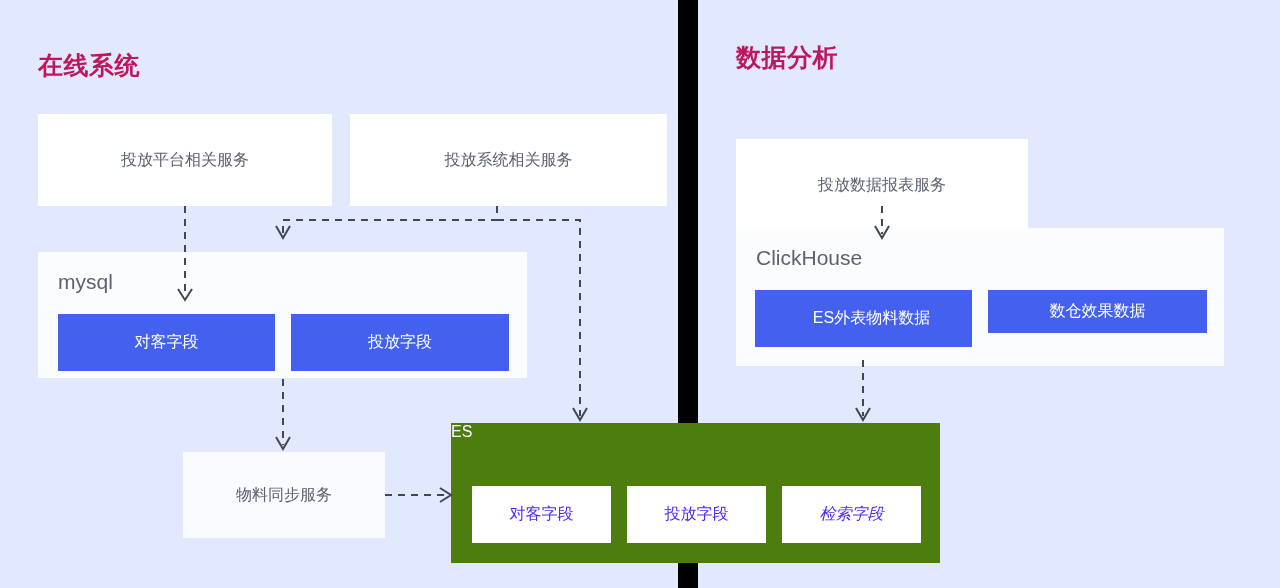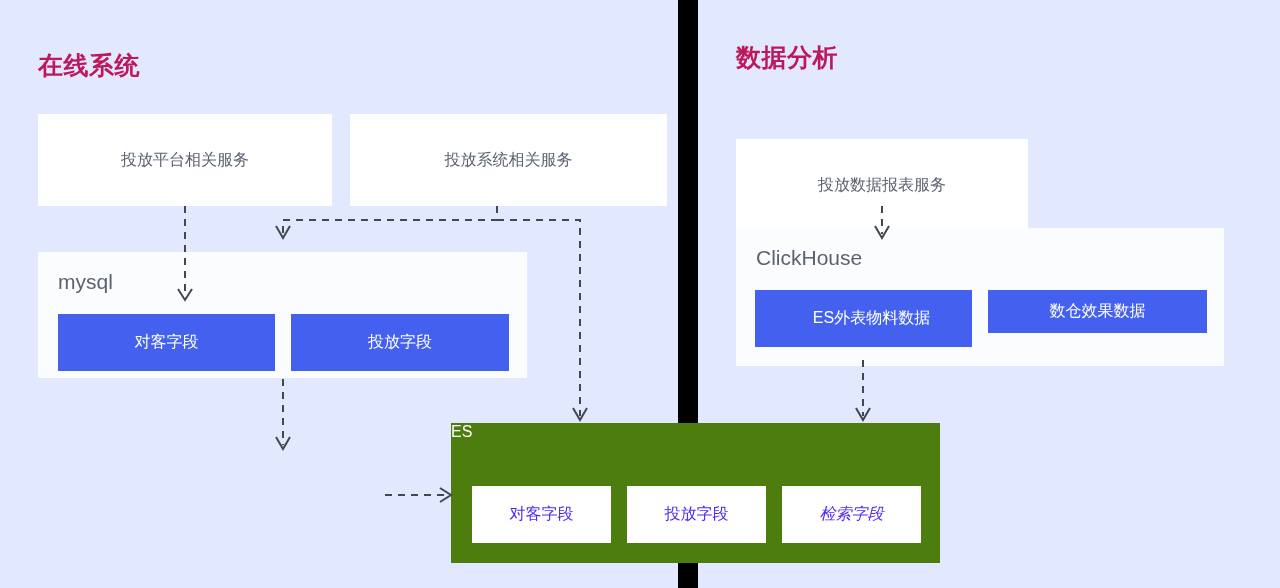--- a/index.html
+++ b/index.html
@@ -128,20 +128,23 @@
   <div class="store-box" style="left:38px; top:252px; width:489px; height:126px;">
     <div class="store-label">mysql</div>
     <div class="chip solid" style="left:20px; top:62px; width:217px; height:57px;">
       <span>对客字段</span>
     </div>
     <div class="chip solid" style="left:253px; top:62px; width:218px; height:57px;">
       <span>投放字段</span>
     </div>
   </div>
 
+  <div class="service-card tinted" style="left:183px; top:452px; width:202px; height:86px;">
+    <span>物料同步服务</span>
+  </div>
 
   <div class="service-card" style="left:736px; top:114px; width:292px; height:92px;margin-top:25px;">
     <span>投放数据报表服务</span>
   </div>
 
   <div class="store-box" style="left:736px; top:228px; width:488px; height:138px;">
     <div class="store-label">ClickHouse</div>
     <div class="chip solid" style="left:19px; top:62px; width:217px; height:57px;padding-left:16px;">
       <span>ES外表物料数据</span>
     </div>

